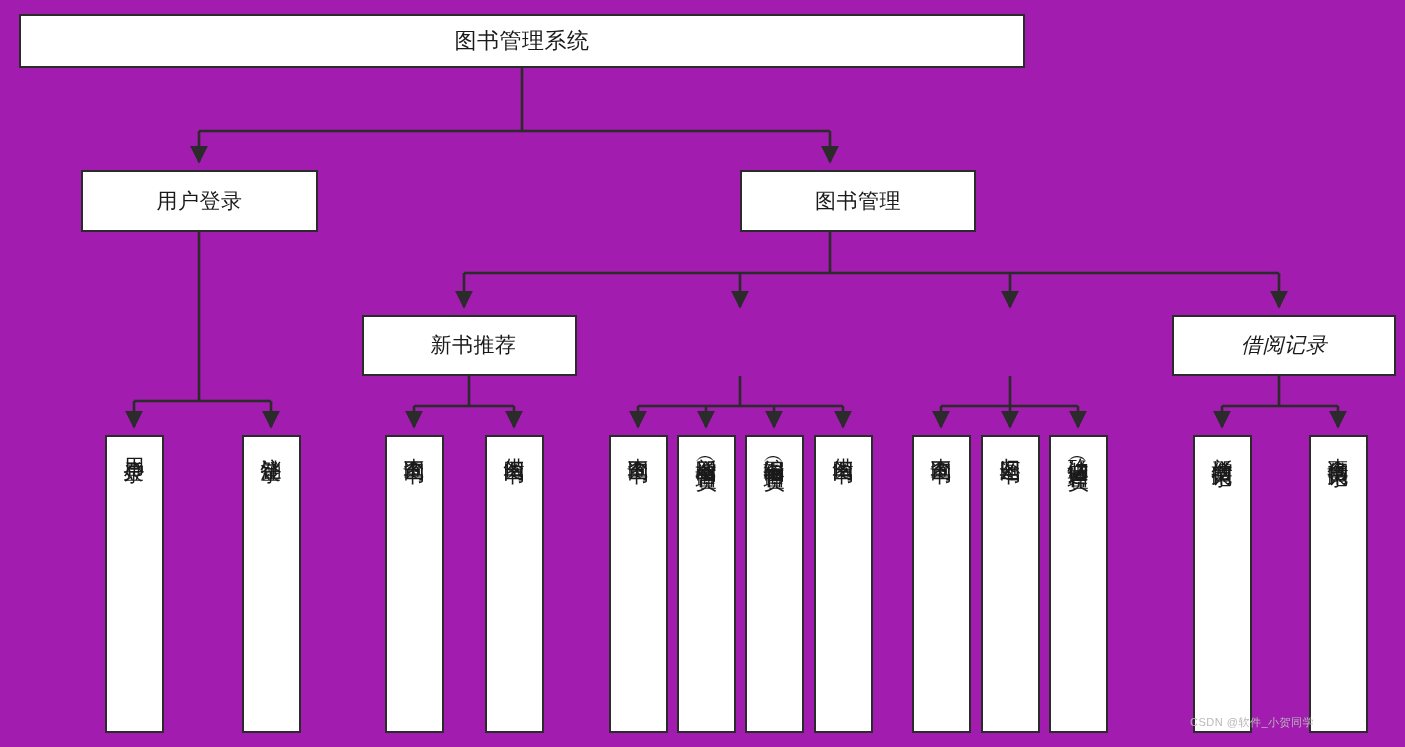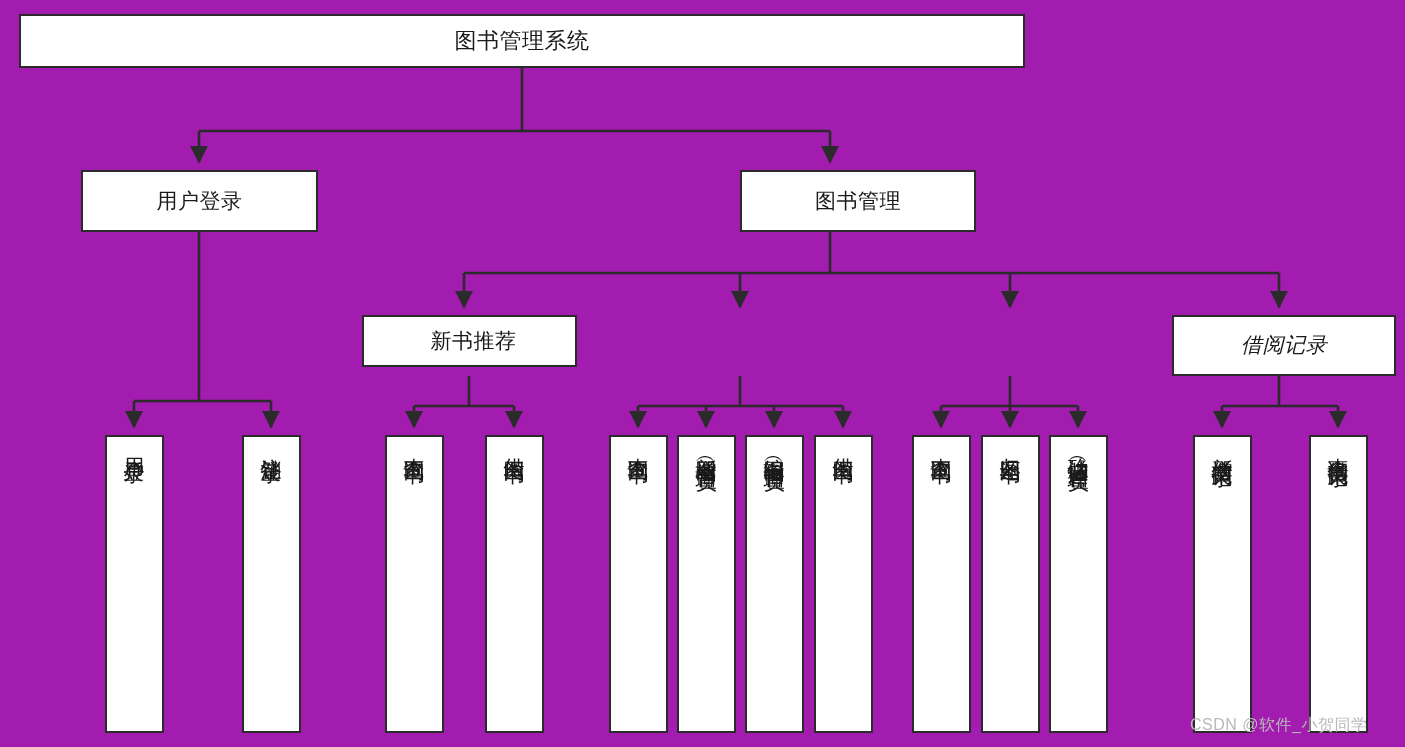--- a/index.html
+++ b/index.html
@@ -58,21 +58,21 @@
     writing-mode: vertical-rl;
     text-orientation: upright;
     font-size: 21px;
     letter-spacing: 2px;
     line-height: 1;
     white-space: nowrap;
   }
   #watermark {
     position: absolute;
     color: #b9b9b9;
-    font-size: 16px;
+    font-size: 11px;
     white-space: nowrap;
     letter-spacing: 0.5px;
   }
 </style>
 </head>
 <body>
 
 <div id="diagram-root">
 
   <svg class="connectors" viewBox="0 0 1405 747" xmlns="http://www.w3.org/2000/svg">
@@ -132,21 +132,21 @@
     <span class="label">图书管理系统</span>
   </div>
 
   <div class="node horizontal" style="left:81px; top:170px; width:237px; height:62px;">
     <span class="label">用户登录</span>
   </div>
   <div class="node horizontal" style="left:712px; top:170px; width:236px; height:62px;margin-left:28px;">
     <span class="label">图书管理</span>
   </div>
 
-  <div class="node horizontal" style="left:362px; top:315px; width:215px; height:52px;padding-left:8px;">
+  <div class="node horizontal" style="left:362px; top:315px; width:215px; height:61px;padding-left:8px;">
     <span class="label">新书推荐</span>
   </div>
   <div class="node horizontal" style="left:1172px; top:315px; width:224px; height:61px;font-style:italic;">
     <span class="label">借阅记录</span>
   </div>
 
   <div class="node vertical" style="left:105px; top:435px; width:59px; height:298px;">
     <span class="label">用户登录</span>
   </div>
   <div class="node vertical" style="left:242px; top:435px; width:59px; height:298px;">

